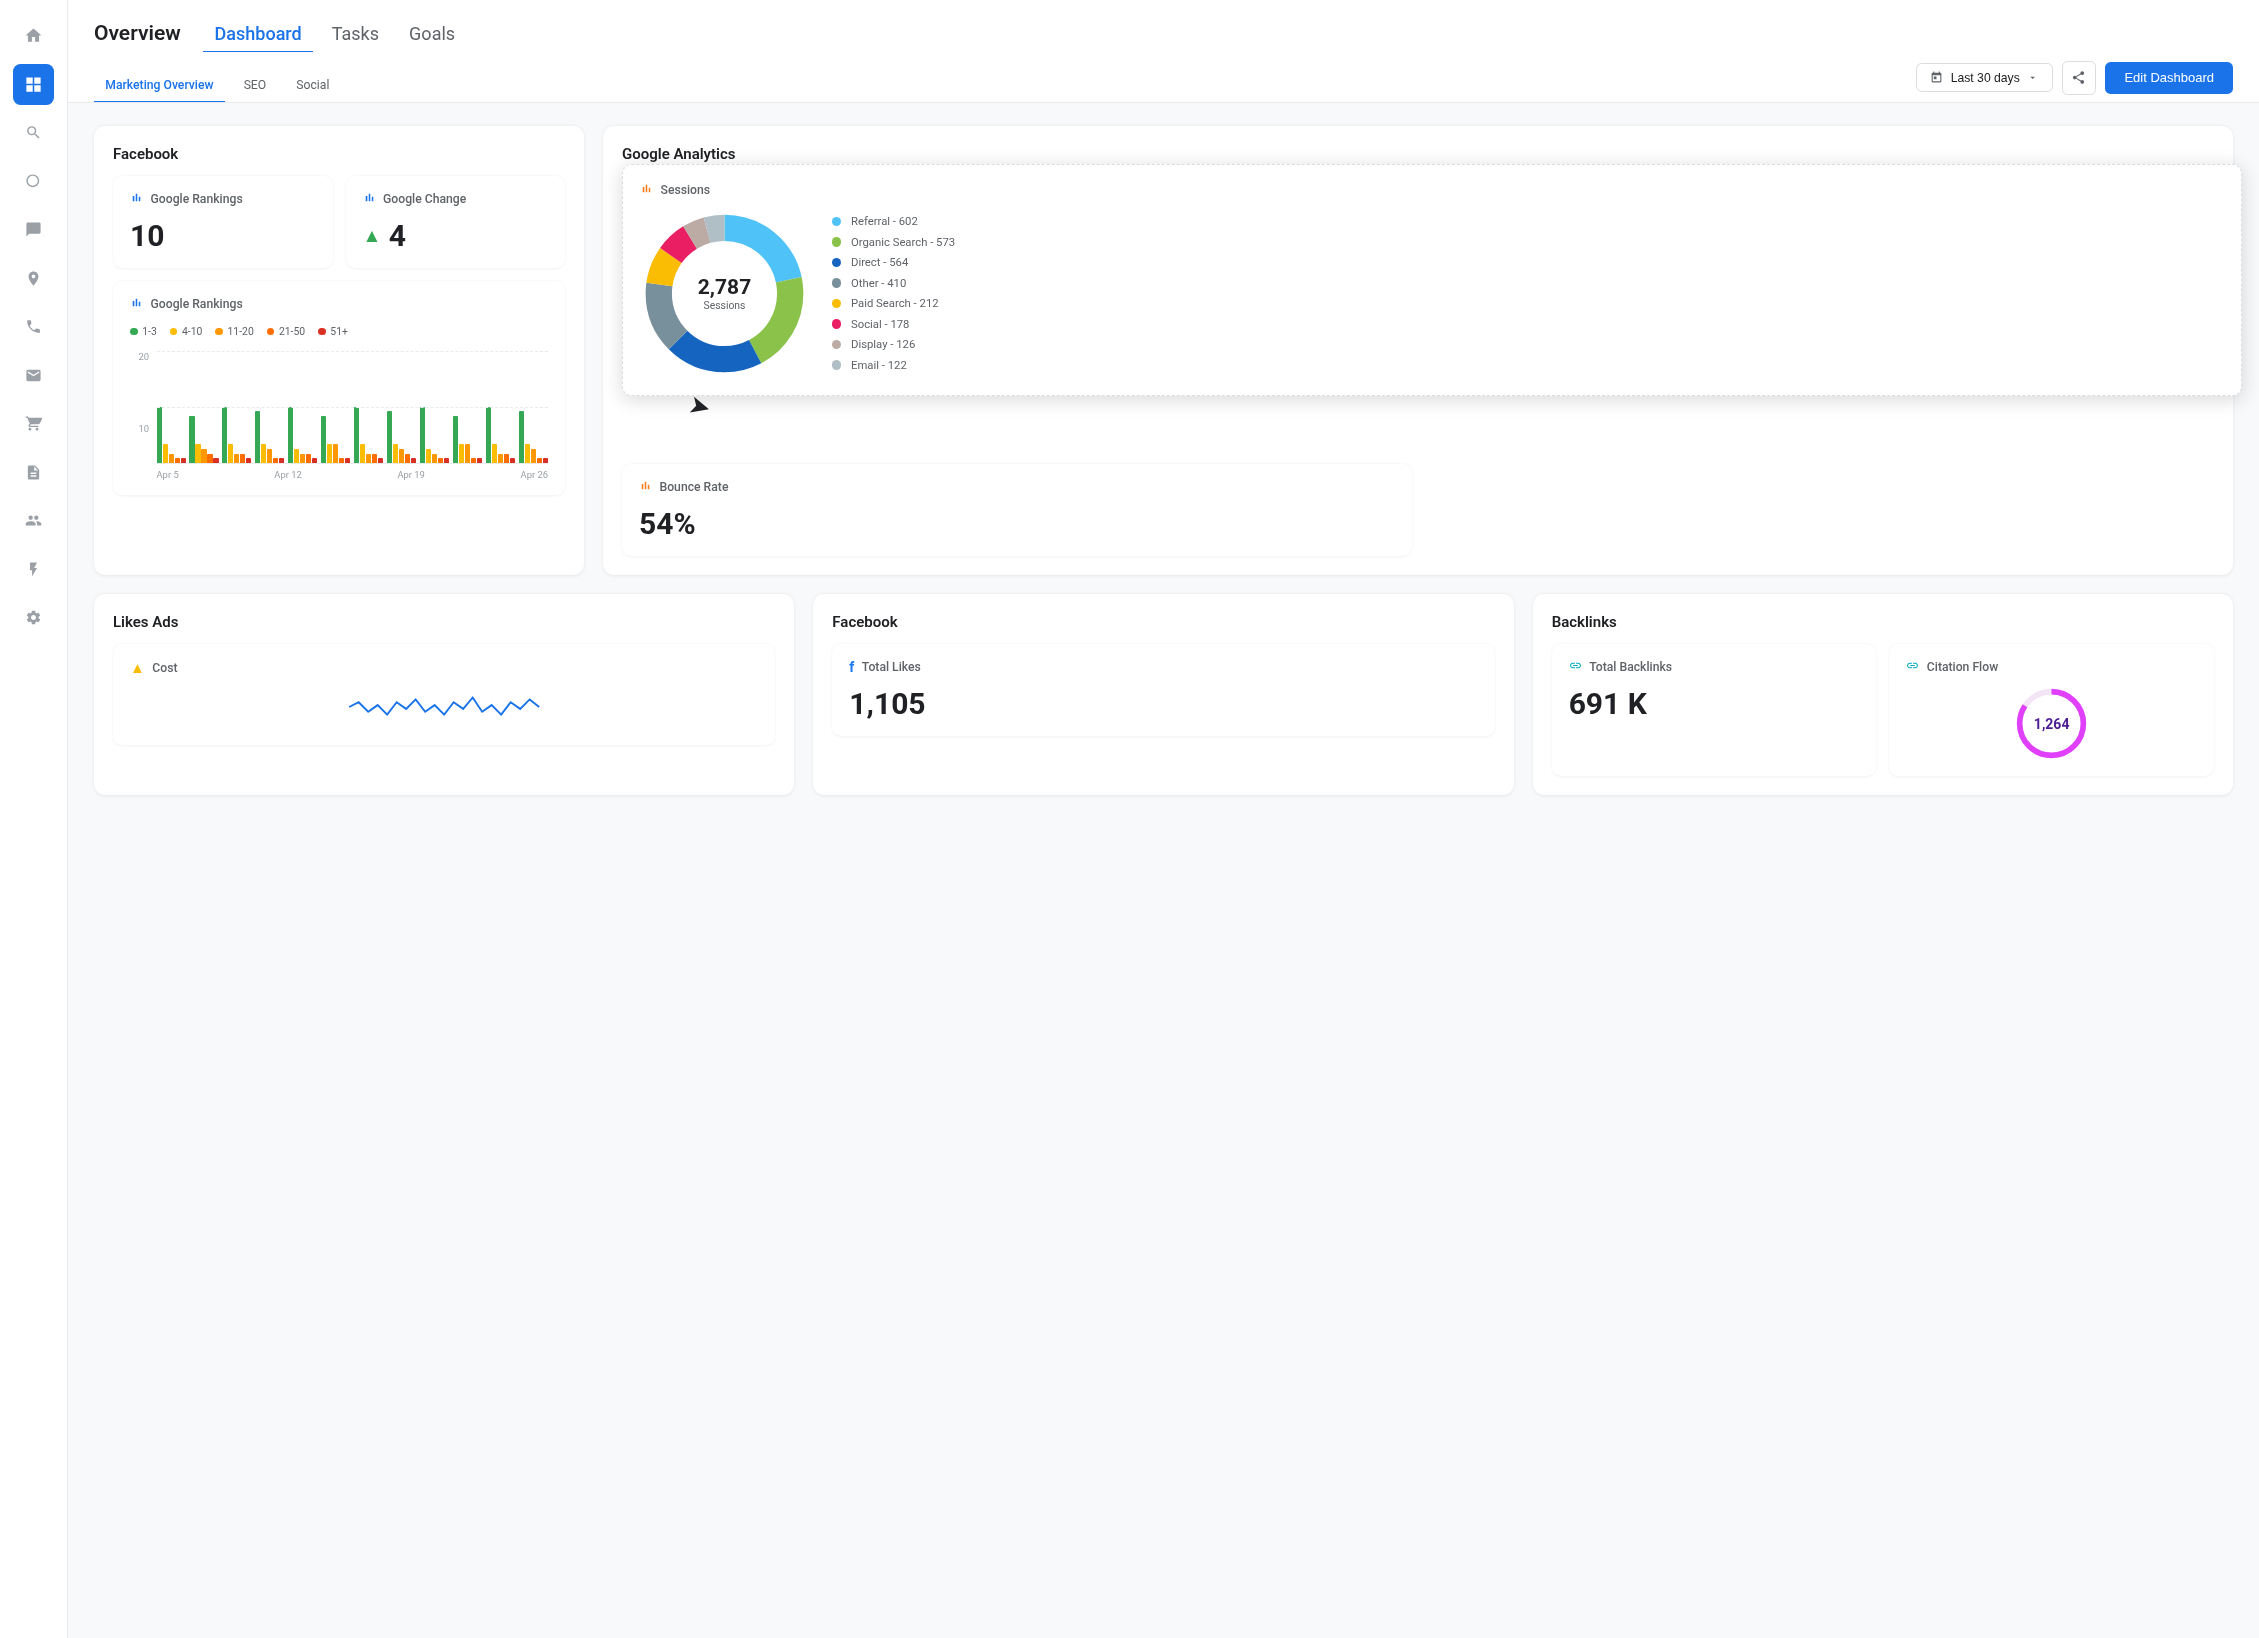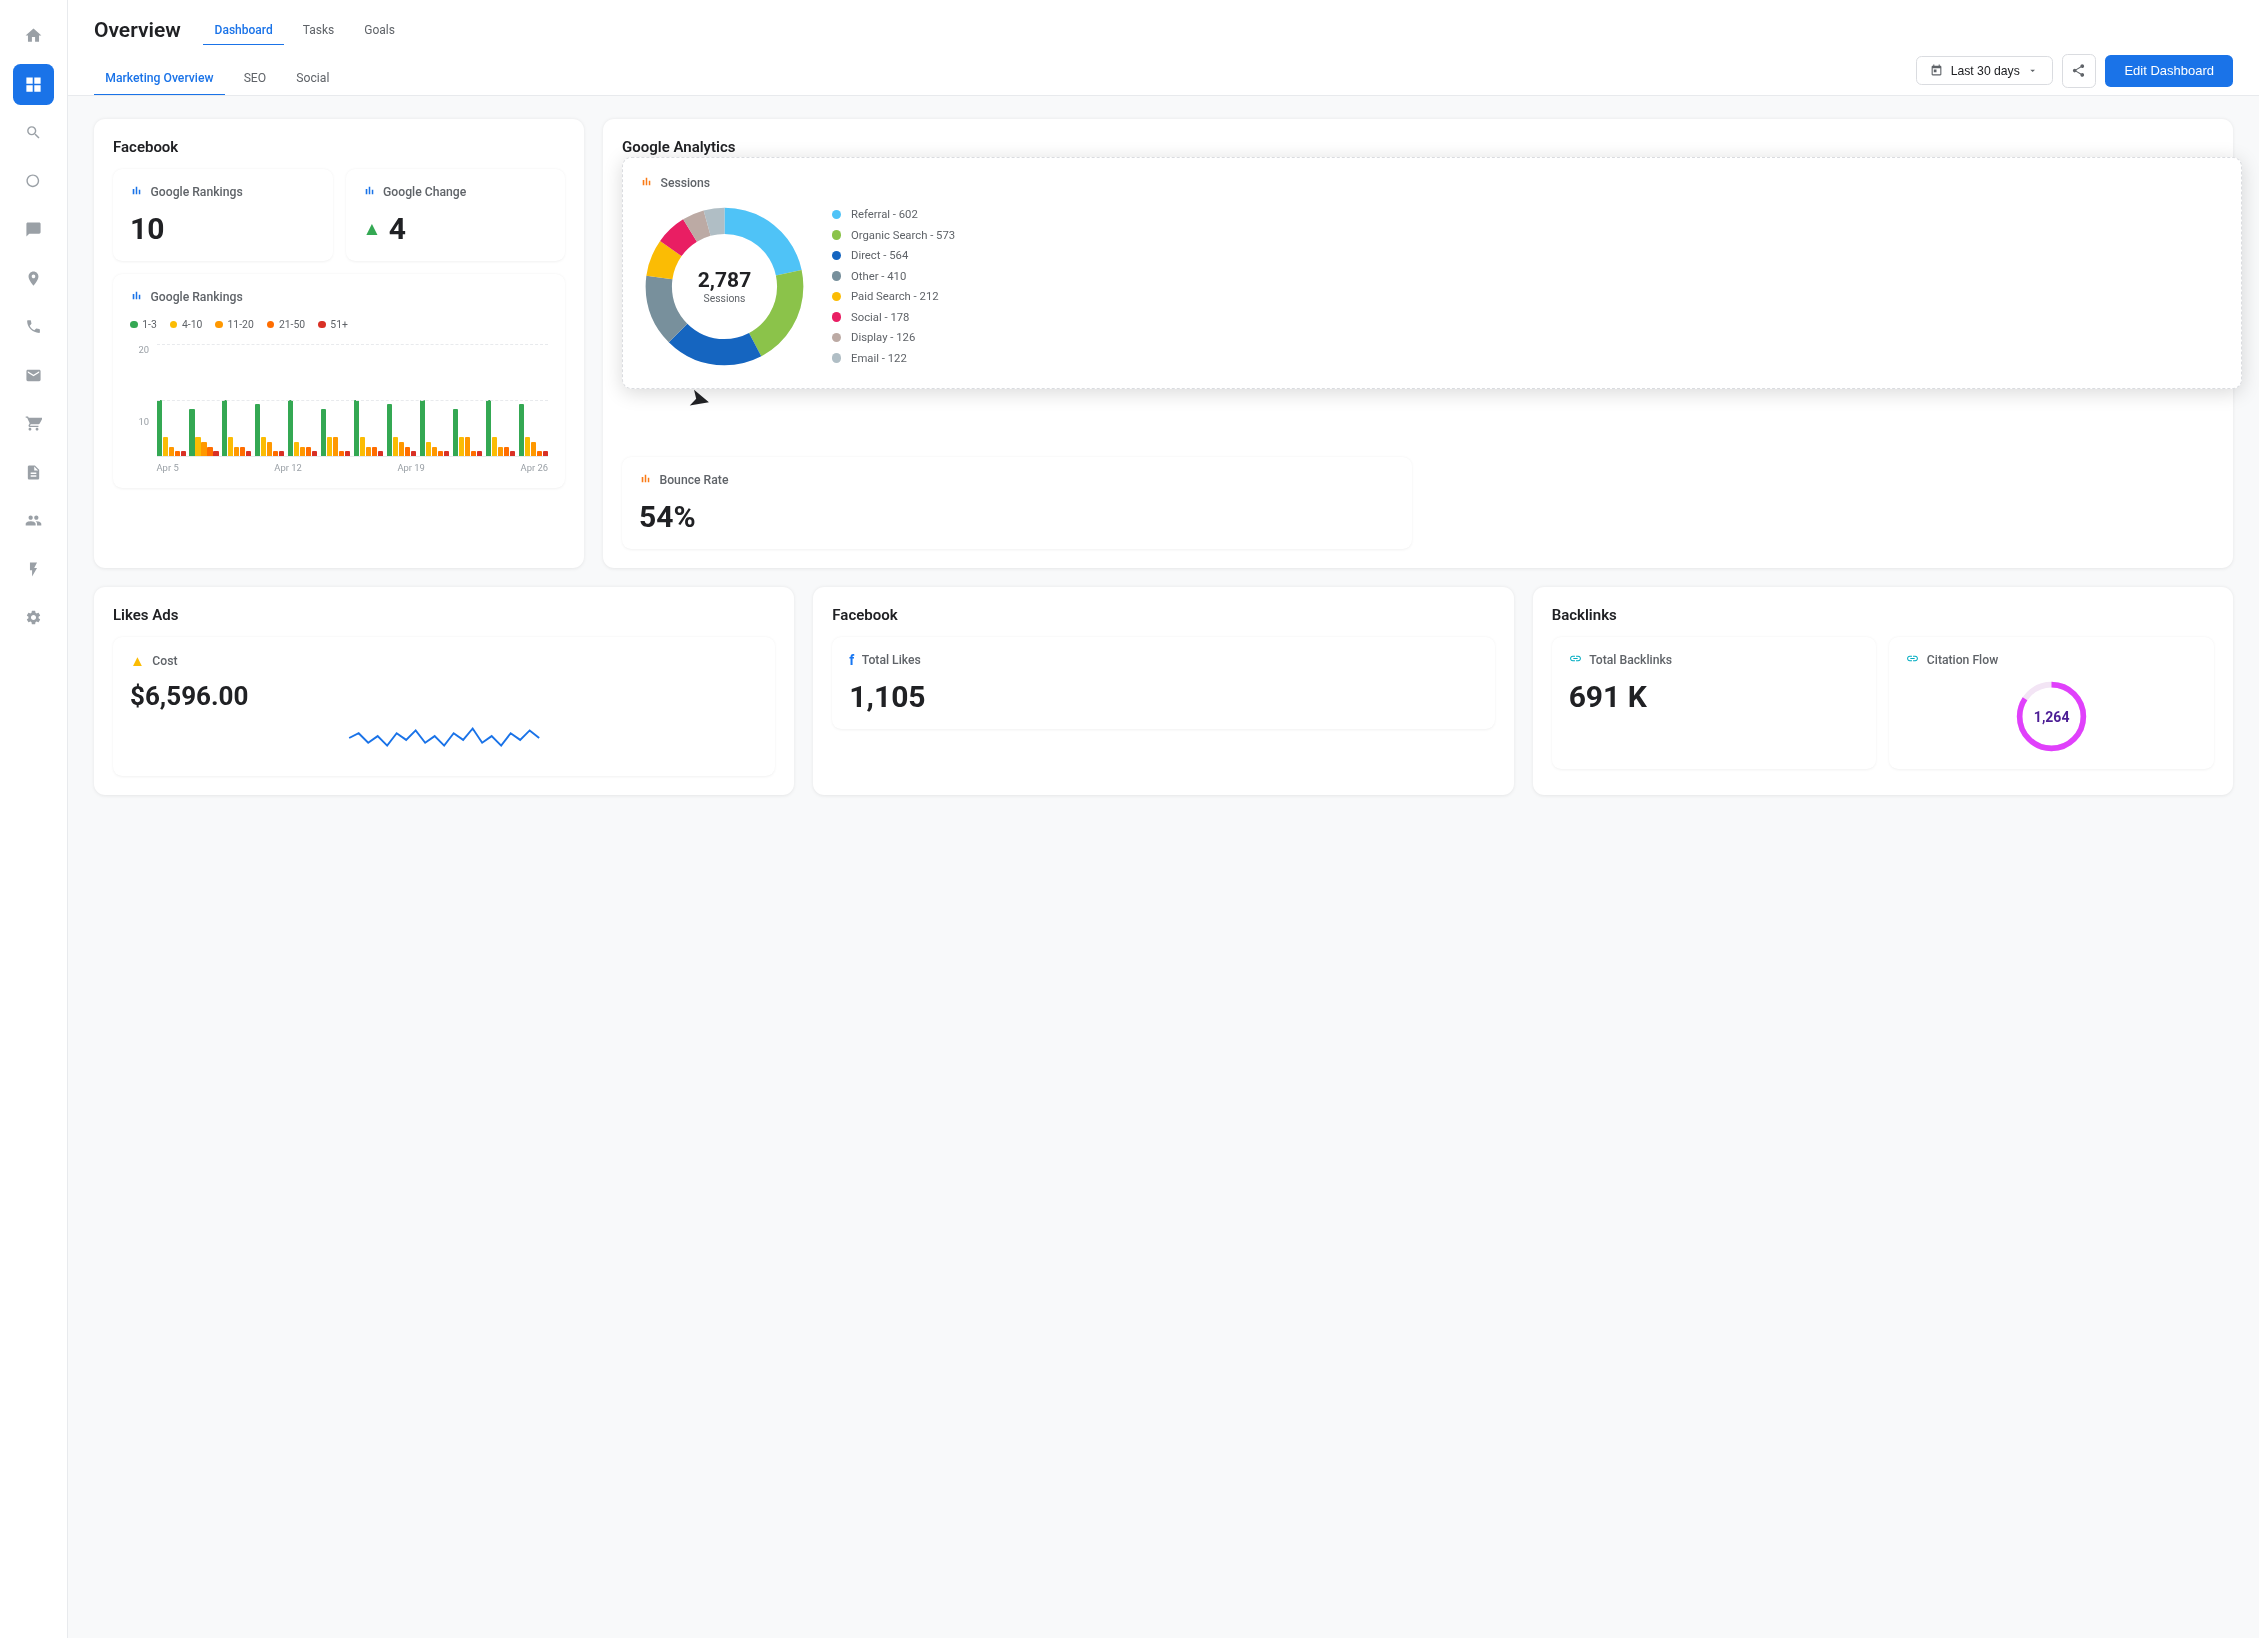--- a/index.html
+++ b/index.html
@@ -55,21 +55,21 @@
       font-size: 21px;
       font-weight: 600;
       color: #202124;
     }
     .nav-tabs {
       display: flex;
       gap: 7.5px;
     }
     .nav-tab {
       padding: 7.5px 11.3px;
-      font-size: 12px;
+      font-size: 18px;
       color: #5f6368;
       cursor: pointer;
       border-bottom: 1.9px solid transparent;
       margin-bottom: -0.9px;
     }
     .nav-tab.active {
       color: #1a73e8;
       border-bottom: 1.9px solid #1a73e8;
       font-weight: 500;
     }
@@ -759,21 +759,20 @@
 
       <div class="bottom-card">
         <div class="section-header">Likes Ads</div>
         <div class="bottom-inner">
           <div class="mini-metric-card">
             <div class="metric-label-row">
 
               <span style="color:#fbbc04; font-size:15px;">▲</span>
               <span>Cost</span>
             </div>
-            <div class="sparkline-value">$6,596.00</div>
             <div class="sparkline">
               <svg viewBox="0 0 200 40" xmlns="http://www.w3.org/2000/svg">
                 <polyline fill="none" stroke="#1a73e8" stroke-width="2" points="0,20 10,15 20,25 30,18 40,28 50,15 60,22 70,12 80,25 90,18 100,28 110,15 120,22 130,10 140,25 150,18 160,28 170,15 180,22 190,12 200,20"></polyline>
               </svg>
             </div>
           </div>
         </div>
       </div>
 
       <div class="bottom-card">

